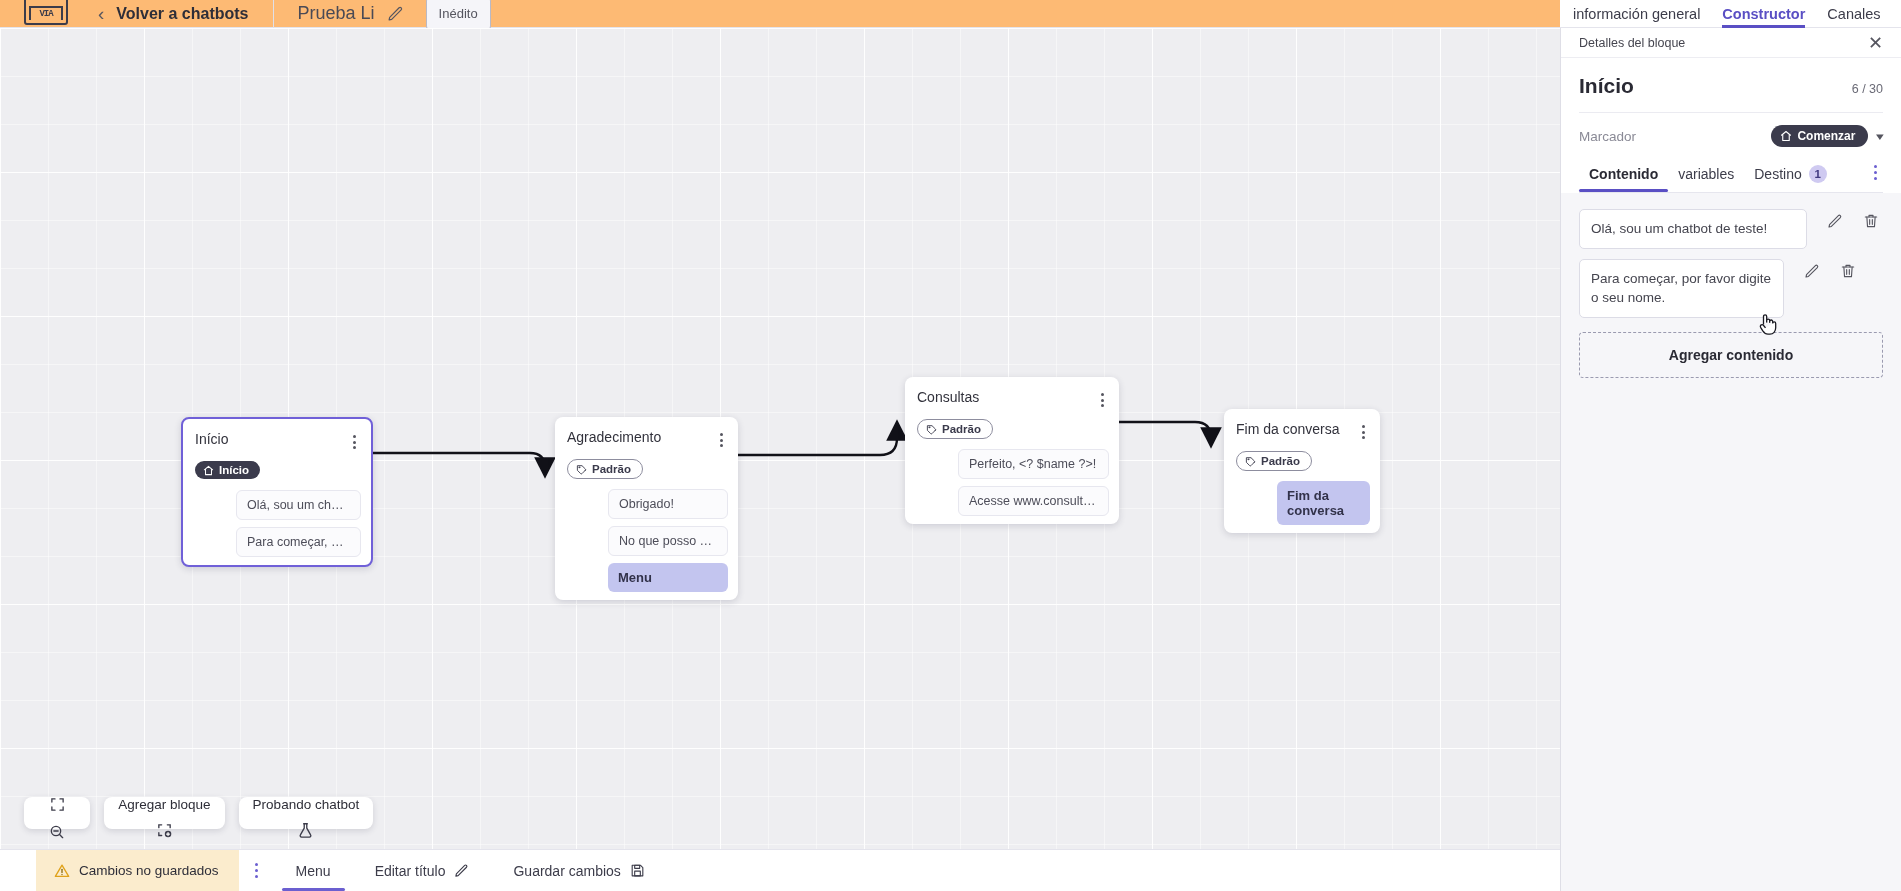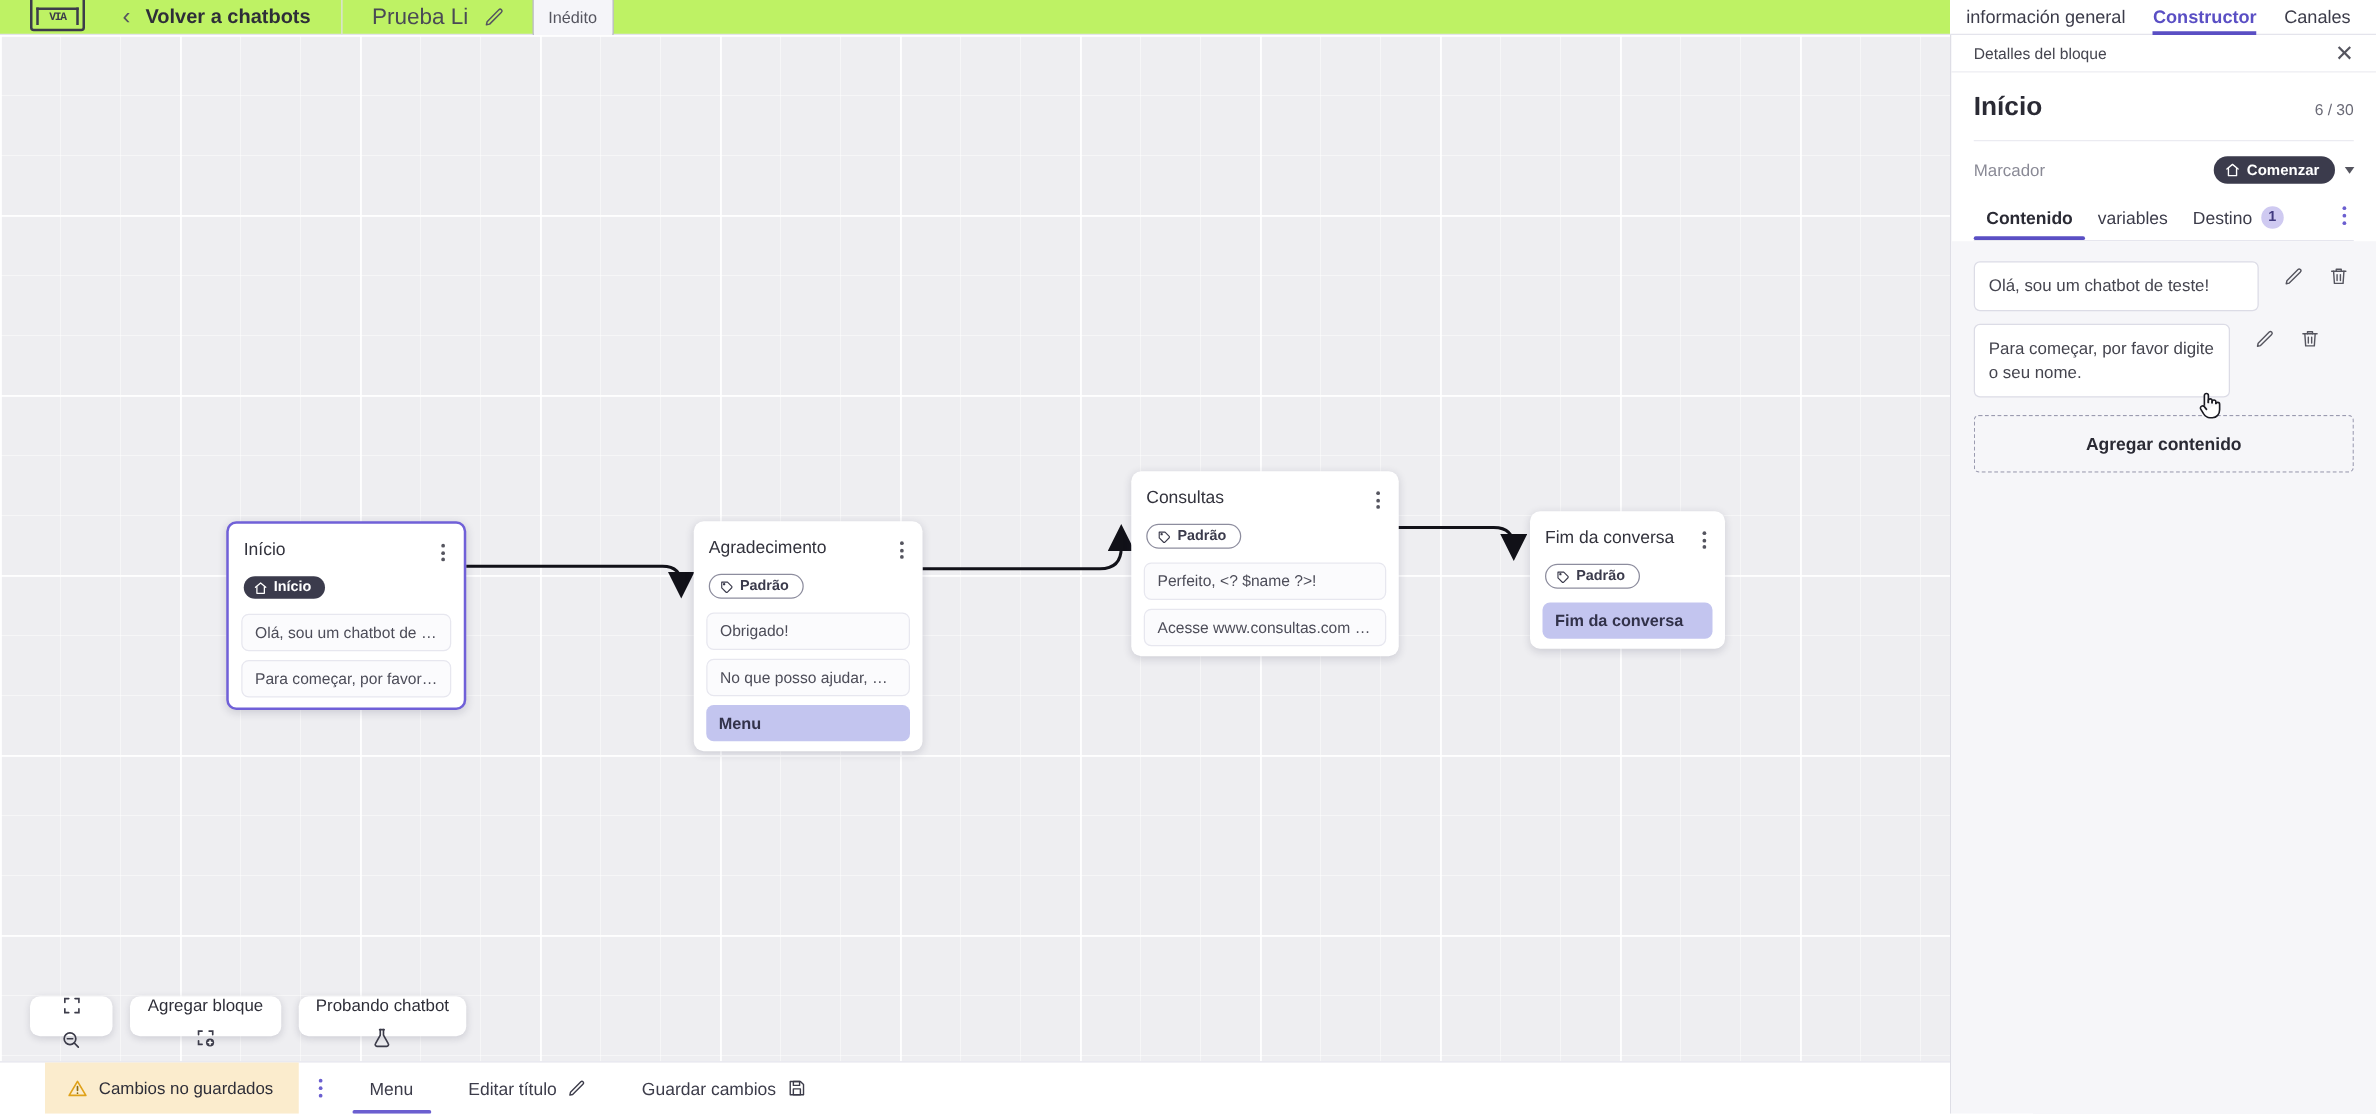--- a/index.html
+++ b/index.html
@@ -8,21 +8,21 @@
     overflow: hidden;
     font-family: "Liberation Sans", sans-serif;
     background: #ffffff;
     color: #2e2e38;
   }
   #app { position: relative; width: 1901px; height: 891px; }
 
   
   .topbar {
     position: absolute; left: 0; top: 0; width: 1560px; height: 28px;
-    background: #bef264; display: flex; align-items: center;
+    background: #fdba74; display: flex; align-items: center;
     border-bottom: 1px solid #e4e4ec;
   }
   .logo-box {
     margin-left: 24px; width: 44px; height: 38px;
     border: 2px solid #3c3c4a; border-radius: 3px;
     position: relative; top: -8px;
     display: flex; align-items: flex-end; justify-content: center;
     overflow: hidden;
   }
   .logo-inner {
@@ -90,21 +90,21 @@
     display: inline-flex; align-items: center; gap: 5px;
     background: #3b3b4c; color: #ffffff; border-radius: 12px;
     padding: 3px 11px 3px 8px; font-size: 11.5px; font-weight: 700;
   }
   .badge-outline {
     display: inline-flex; align-items: center; gap: 5px;
     background: #ffffff; color: #3b3b4c;
     border: 1px solid #8d8d9e; border-radius: 12px;
     padding: 3px 11px 3px 8px; font-size: 11.5px; font-weight: 700;
   }
-  .node-rows { padding: 6px 10px 0 10px; display: flex; flex-direction: column; gap: 7px; }
+  .node-rows { padding: 6px 10px 0 10px; display: flex; flex-direction: column; gap: 7px; margin-left: 43px; }
   .row-msg {
     background: #fbfbfd; border: 1px solid #e7e7ef; border-radius: 6px;
     padding: 7px 10px; font-size: 12.5px; color: #4d4d59;
     white-space: nowrap; overflow: hidden; text-overflow: ellipsis;
   }
   .row-action {
     background: #c3c5ef; border-radius: 6px;
     padding: 7px 10px; font-size: 13px; color: #32324a; font-weight: 600;
   }
 

